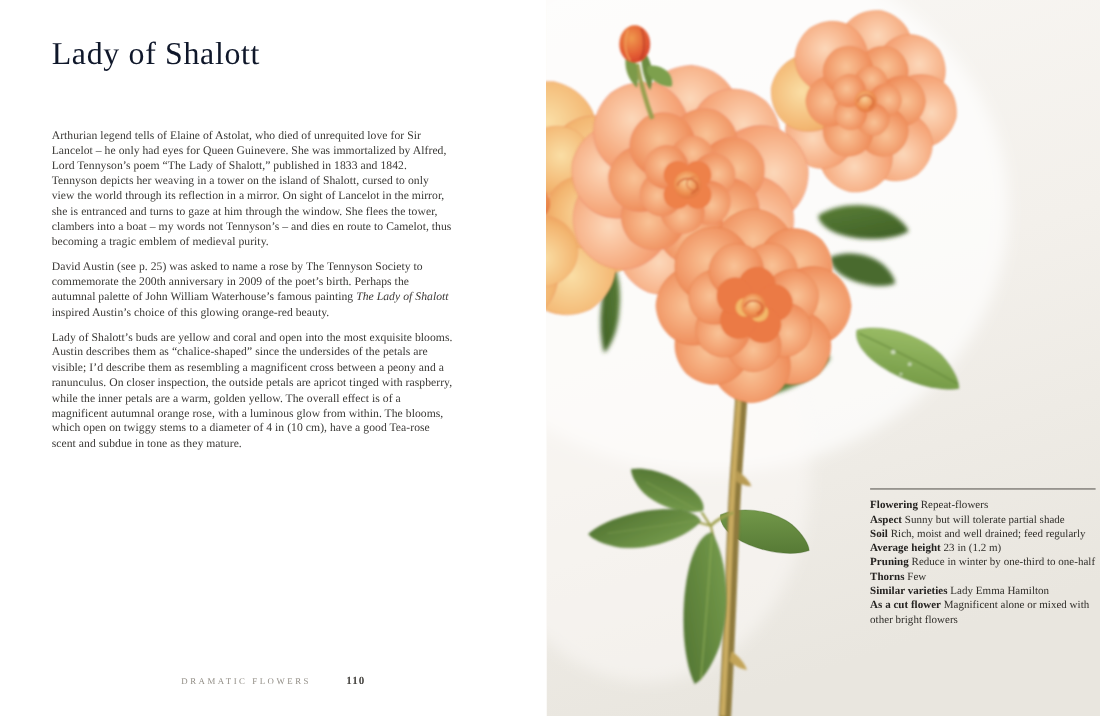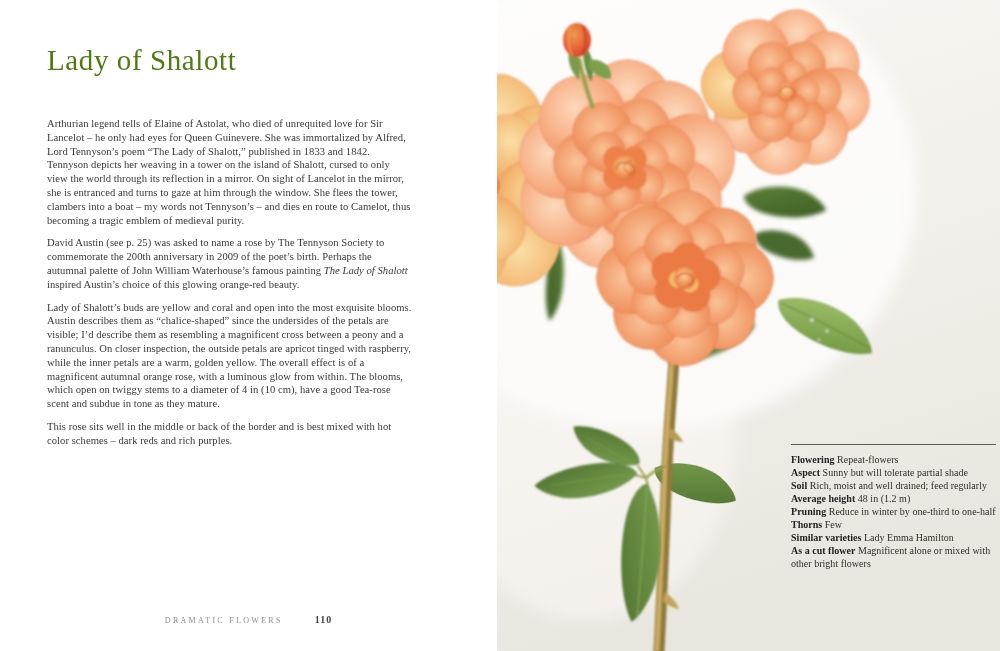--- a/index.html
+++ b/index.html
@@ -6,22 +6,22 @@
   body{
     width:1000px;height:651px;
     font-family:"Liberation Serif","DejaVu Serif",serif;
     background:#ffffff;overflow:hidden;
   }
   .book{position:relative;width:1000px;height:651px;overflow:hidden;background:#ffffff;}
 
   
   .page-left{position:absolute;left:0;top:0;width:497px;height:651px;background:#ffffff;}
   .page-title{
-    position:absolute;left:47px;top:44px;margin:0;
-    font-size:29px;font-weight:400;color:#4d7c0f;letter-spacing:.6px;
+    position:absolute;left:47px;top:33px;margin:0;
+    font-size:29px;font-weight:400;color:#0f172a;letter-spacing:.6px;
   }
   .body-text{
     position:absolute;left:47px;top:117px;width:366px;
     font-size:10.6px;line-height:13.8px;color:#3a3835;letter-spacing:.04px;
   }
   .body-text p{margin:0 0 9px 0;}
   .body-text em{font-style:italic;}
   .page-footer{
     position:absolute;left:0;top:614px;width:497px;
     display:flex;justify-content:center;align-items:baseline;gap:32px;
@@ -48,21 +48,20 @@
 
 <div class="book">
 
   <div class="page page-left">
     <h1 class="page-title">Lady of Shalott</h1>
 
     <div class="body-text">
       <p>Arthurian legend tells of Elaine of Astolat, who died of unrequited love for Sir Lancelot – he only had eyes for Queen Guinevere. She was immortalized by Alfred, Lord Tennyson’s poem “The Lady of Shalott,” published in 1833 and 1842. Tennyson depicts her weaving in a tower on the island of Shalott, cursed to only view the world through its reflection in a mirror. On sight of Lancelot in the mirror, she is entranced and turns to gaze at him through the window. She flees the tower, clambers into a boat – my words not Tennyson’s – and dies en route to Camelot, thus becoming a tragic emblem of medieval purity.</p>
       <p><span>David Austin (see p. 25) was asked to name a rose by The Tennyson Society to commemorate the 200th anniversary in 2009 of the poet’s birth. Perhaps the autumnal palette of John William Waterhouse’s famous painting </span><em>The Lady of Shalott</em><span> inspired Austin’s choice of this glowing orange-red beauty.</span></p>
       <p>Lady of Shalott’s buds are yellow and coral and open into the most exquisite blooms. Austin describes them as “chalice-shaped” since the undersides of the petals are visible; I’d describe them as resembling a magnificent cross between a peony and a ranunculus. On closer inspection, the outside petals are apricot tinged with raspberry, while the inner petals are a warm, golden yellow. The overall effect is of a magnificent autumnal orange rose, with a luminous glow from within. The blooms, which open on twiggy stems to a diameter of 4 in (10 cm), have a good Tea-rose scent and subdue in tone as they mature.</p>
-      <p>This rose sits well in the middle or back of the border and is best mixed with hot color schemes – dark reds and rich purples.</p>
     </div>
 
     <div class="page-footer">
       <span class="footer-section">DRAMATIC FLOWERS</span>
       <span class="footer-pagenum">110</span>
     </div>
   </div>
 
   <div class="page page-right">
 
@@ -281,20 +280,20 @@
         <path d="M74 27 C70 37 71 49 76 55" stroke="#f2a35c" stroke-width="1.5" fill="none" opacity="0.85"></path>
         <path d="M86 26 C90 36 89 48 85 54" stroke="#b33522" stroke-width="1.3" fill="none" opacity="0.8"></path>
       </g>
     </svg>
 
     <div class="details">
       <div class="rule"></div>
       <div class="drow"><b>Flowering</b> <span>Repeat-flowers</span></div>
       <div class="drow"><b>Aspect</b> <span>Sunny but will tolerate partial shade</span></div>
       <div class="drow"><b>Soil</b> <span>Rich, moist and well drained; feed regularly</span></div>
-      <div class="drow"><b>Average height</b> <span>48 in (1.2 m)</span></div>
+      <div class="drow"><b>Average height</b> <span>23 in (1.2 m)</span></div>
       <div class="drow"><b>Pruning</b> <span>Reduce in winter by one-third to one-half</span></div>
       <div class="drow"><b>Thorns</b> <span>Few</span></div>
       <div class="drow"><b>Similar varieties</b> <span>Lady Emma Hamilton</span></div>
       <div class="drow"><b>As a cut flower</b> <span>Magnificent alone or mixed with other bright flowers</span></div>
     </div>
   </div>
 </div>
 
 </body></html>

